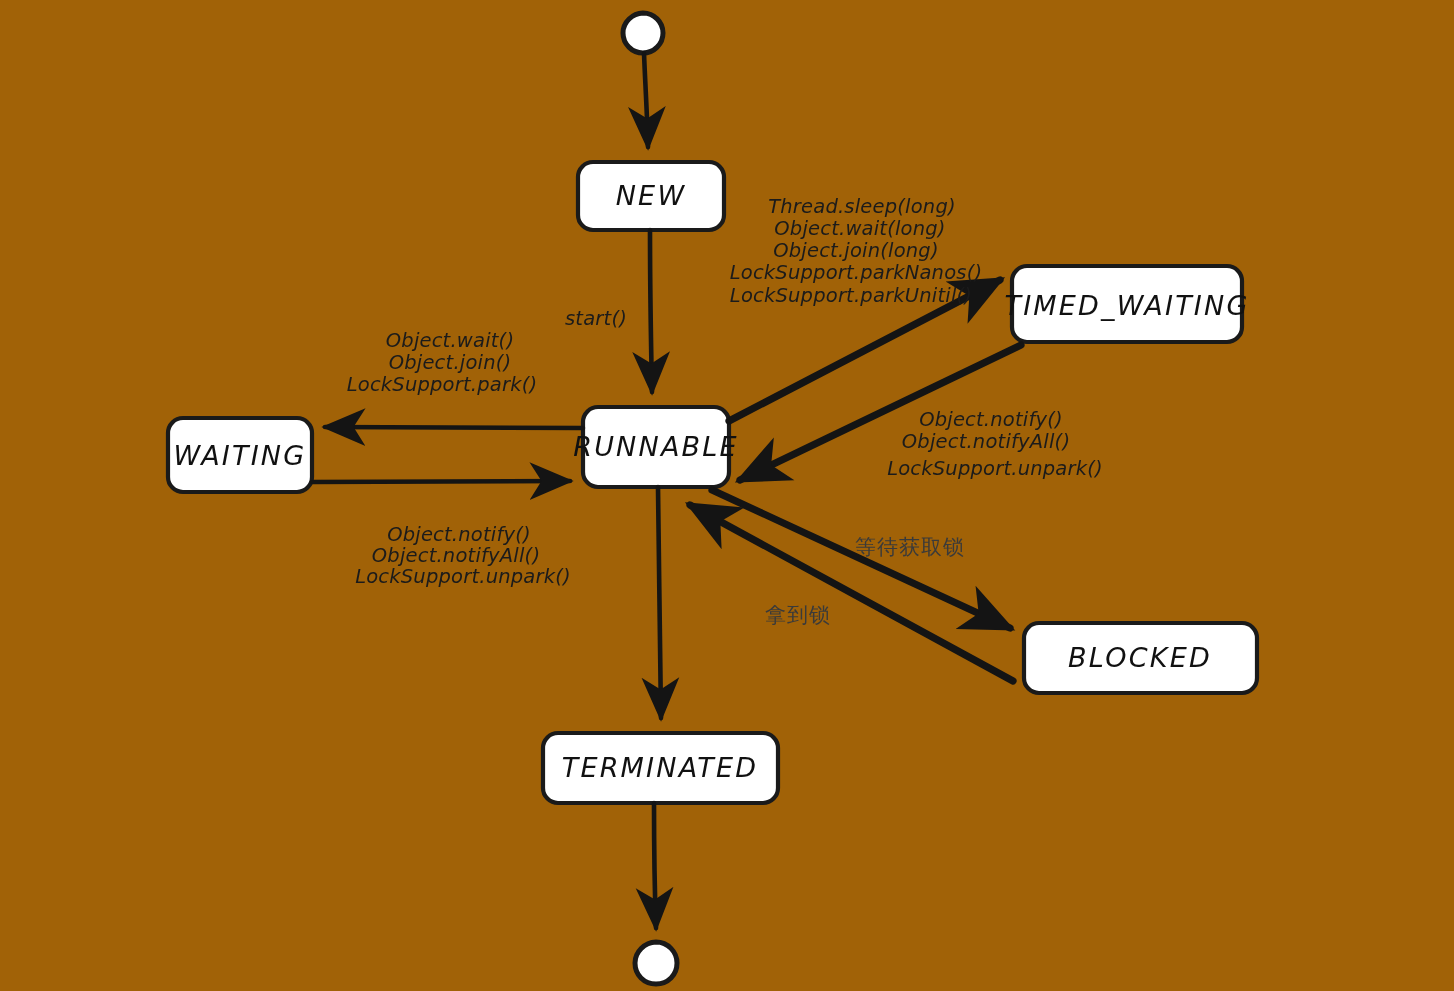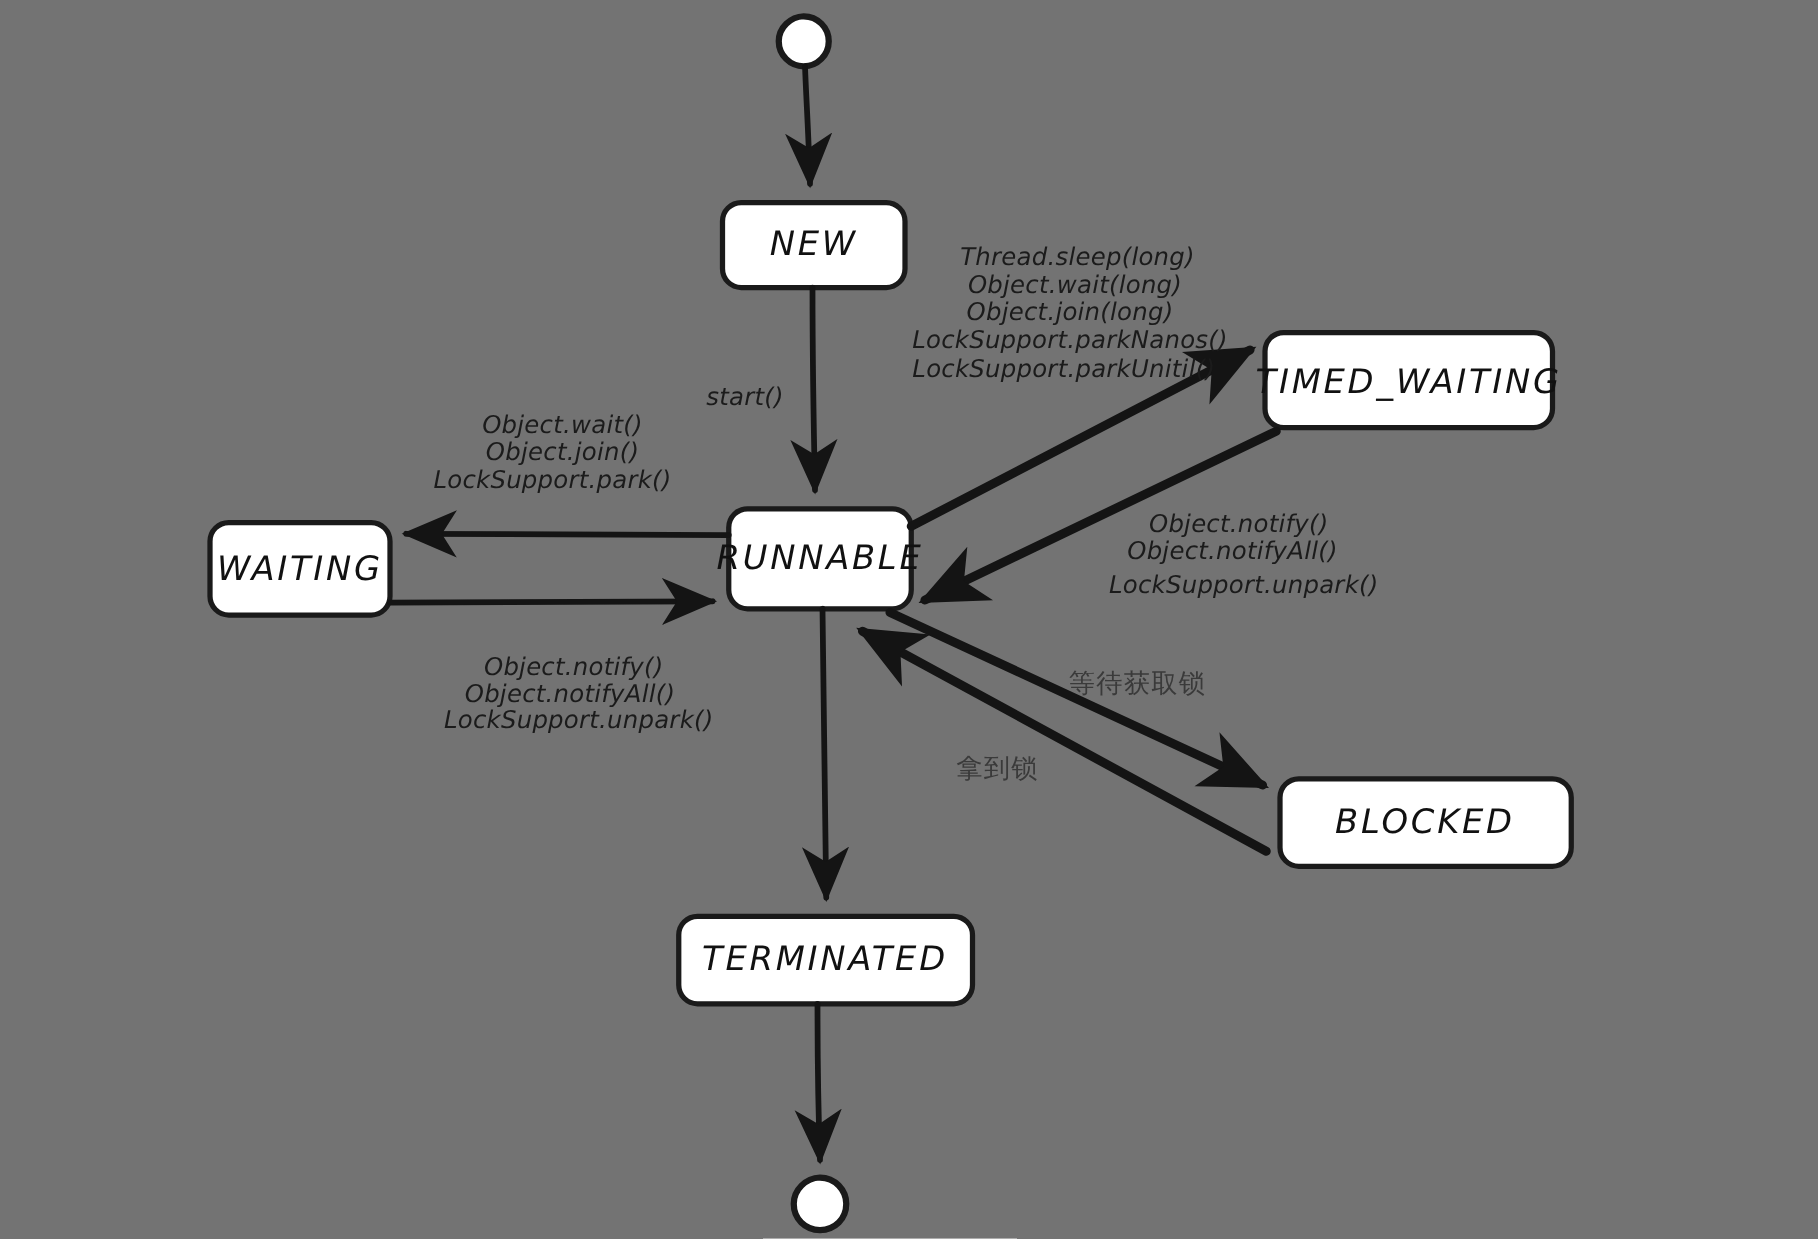--- a/index.html
+++ b/index.html
@@ -8,21 +8,21 @@
     padding: 0;
     background: #ffffff;
   }
   body {
     font-family: "Liberation Sans", sans-serif;
   }
   #canvas-wrap {
     position: relative;
     width: 1454px;
     height: 991px;
-    background: #737373;
+    background: #a16207;
     overflow: hidden;
   }
   svg#diagram {
     position: absolute;
     top: 0;
     left: 0;
     width: 1454px;
     height: 991px;
     display: block;
   }

